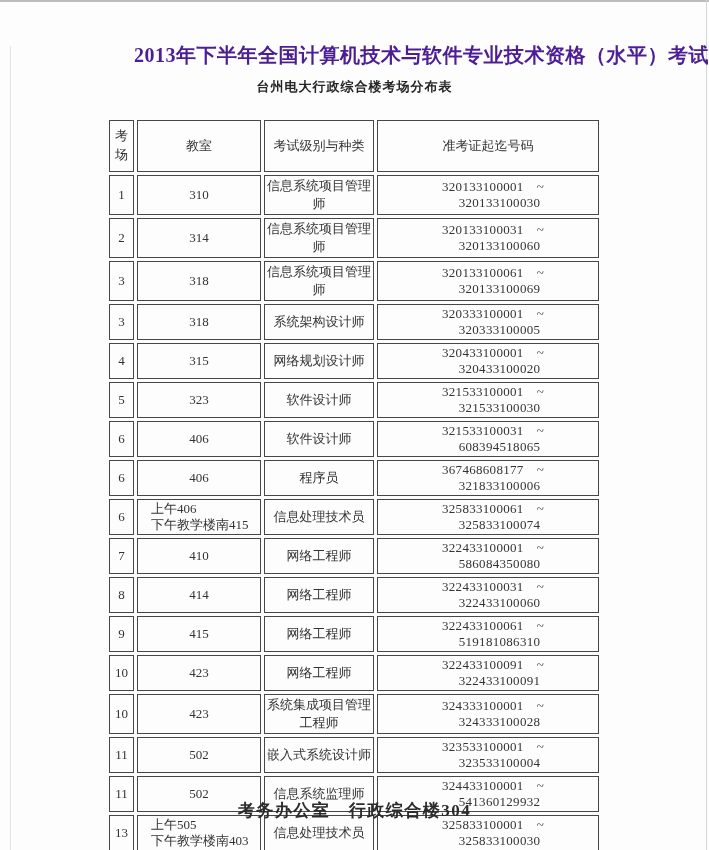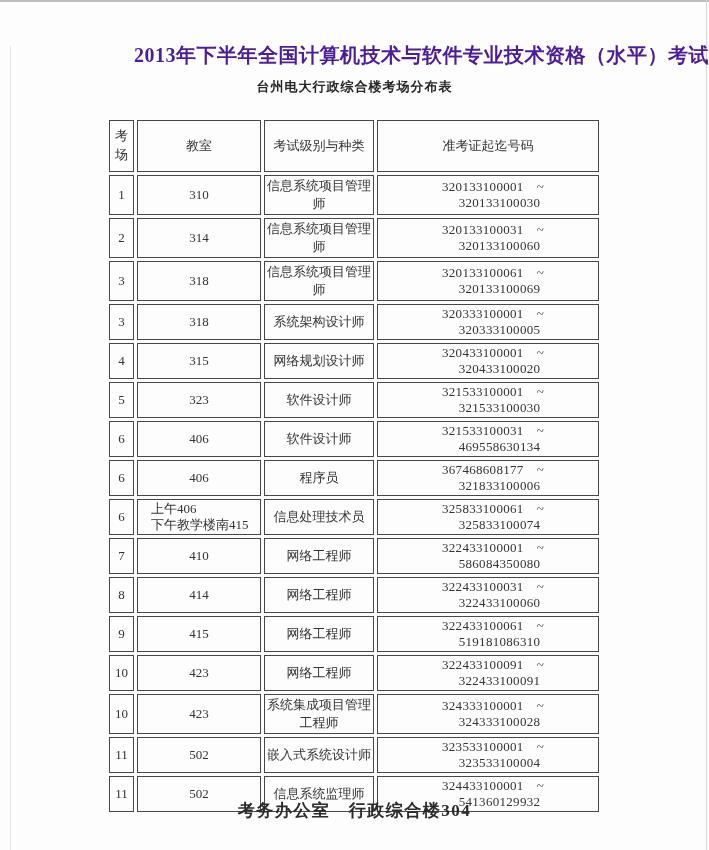--- a/index.html
+++ b/index.html
@@ -133,21 +133,21 @@
           </td>
     <td class="c-type">软件设计师</td>
     <td class="c-ticket"><span>321533100001</span><span class="sep">~</span><span>321533100030</span></td>
   </tr>
         <tr>
     <td class="c-no">6</td>
     <td class="c-room">
             <div>406</div>
           </td>
     <td class="c-type">软件设计师</td>
-    <td class="c-ticket"><span>321533100031</span><span class="sep">~</span><span>469558630134</span></td>
+    <td class="c-ticket"><span>321533100031</span><span class="sep">~</span><span>608394518065</span></td>
   </tr>
         <tr>
     <td class="c-no">6</td>
     <td class="c-room">
             <div>406</div>
           </td>
     <td class="c-type">程序员</td>
     <td class="c-ticket"><span>367468608177</span><span class="sep">~</span><span>321833100006</span></td>
   </tr>
         <tr>
@@ -208,17 +208,26 @@
     <td class="c-ticket"><span>323533100001</span><span class="sep">~</span><span>323533100004</span></td>
   </tr>
         <tr>
     <td class="c-no">11</td>
     <td class="c-room">
             <div>502</div>
           </td>
     <td class="c-type">信息系统监理师</td>
     <td class="c-ticket"><span>324433100001</span><span class="sep">~</span><span>541360129932</span></td>
   </tr>
+        <tr>
+    <td class="c-no">13</td>
+    <td class="c-room multi">
+            <div>上午505</div>
+            <div>下午教学楼南403</div>
+          </td>
+    <td class="c-type">信息处理技术员</td>
+    <td class="c-ticket"><span>325833100001</span><span class="sep">~</span><span>325833100030</span></td>
+  </tr>
       </tbody>
   </table>
 
   <div class="footer">考务办公室　行政综合楼304</div>
 </div>
 
 </body></html>

